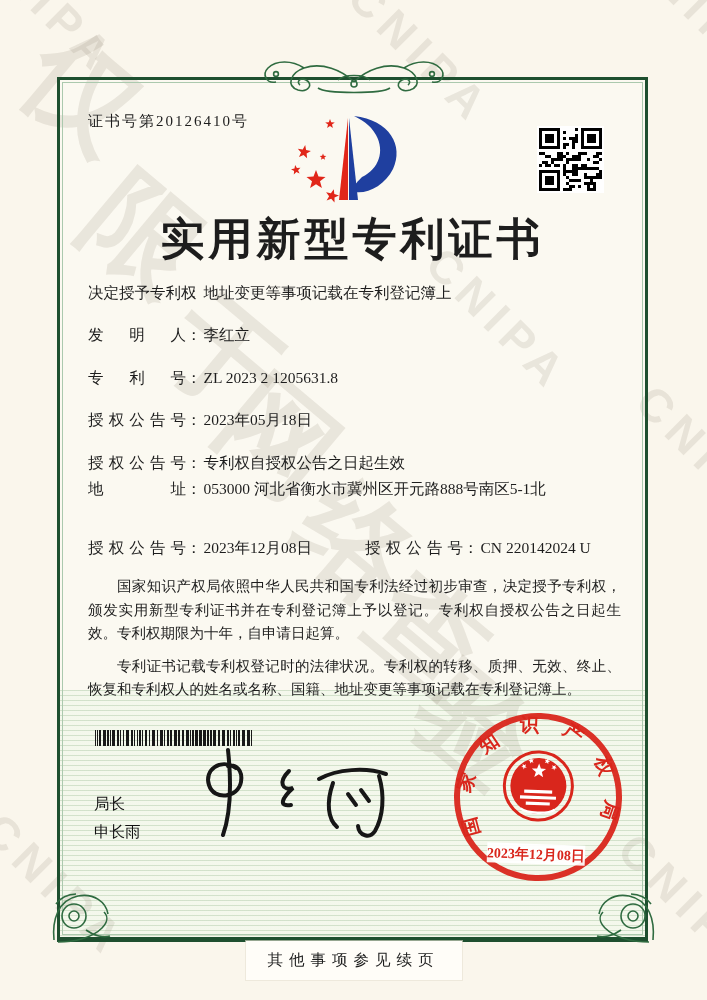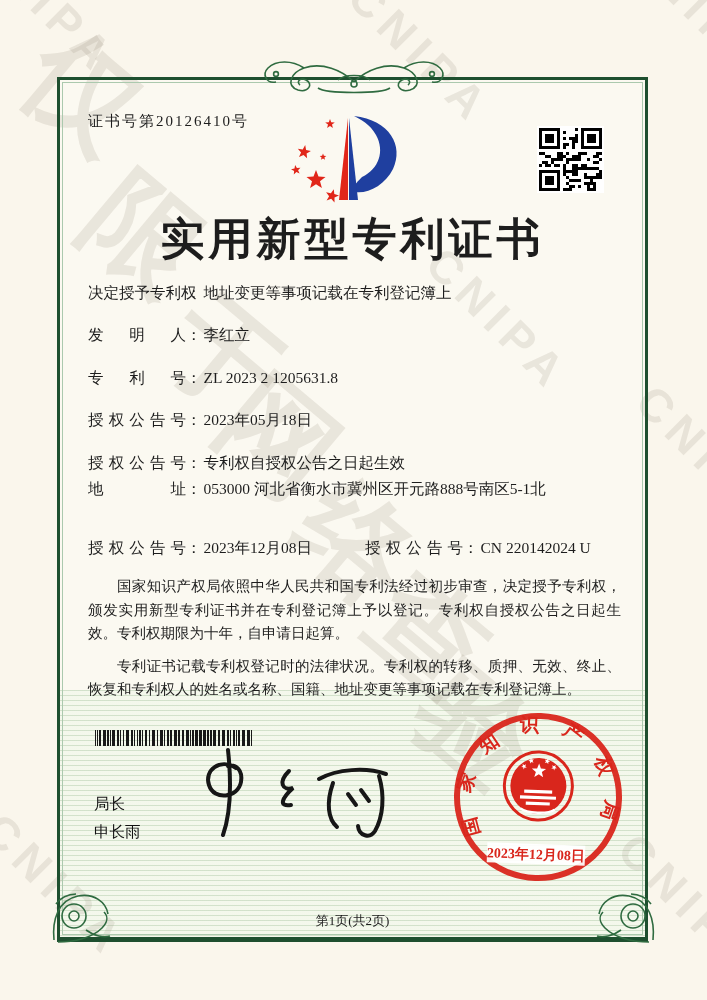--- a/index.html
+++ b/index.html
@@ -329,15 +329,15 @@
         </g>
       <rect x="73" y="80" width="28" height="3.2" fill="#fff"></rect>
       <rect x="69" y="86" width="36" height="3.2" fill="#fff"></rect>
       <rect x="75" y="92" width="24" height="3.2" fill="#fff"></rect>
       <path d="M70,99 C76,104 98,104 104,99" fill="none" stroke="#fff" stroke-width="2.4"></path>
     </g>
     <rect x="38" y="134" width="98" height="20" fill="#ffffff" opacity="0.92"></rect>
     <text x="87" y="149" text-anchor="middle" font-size="14" font-weight="bold" fill="#d9261c" font-family="Liberation Serif, DejaVu Serif, serif">2023年12月08日</text>
   </svg>
 
-  <div id="page-info" class="content">第1页(共2页)</div>
+  <div id="note" class="content">其他事项参见续页</div>
 
 </div>
 
 </body></html>

